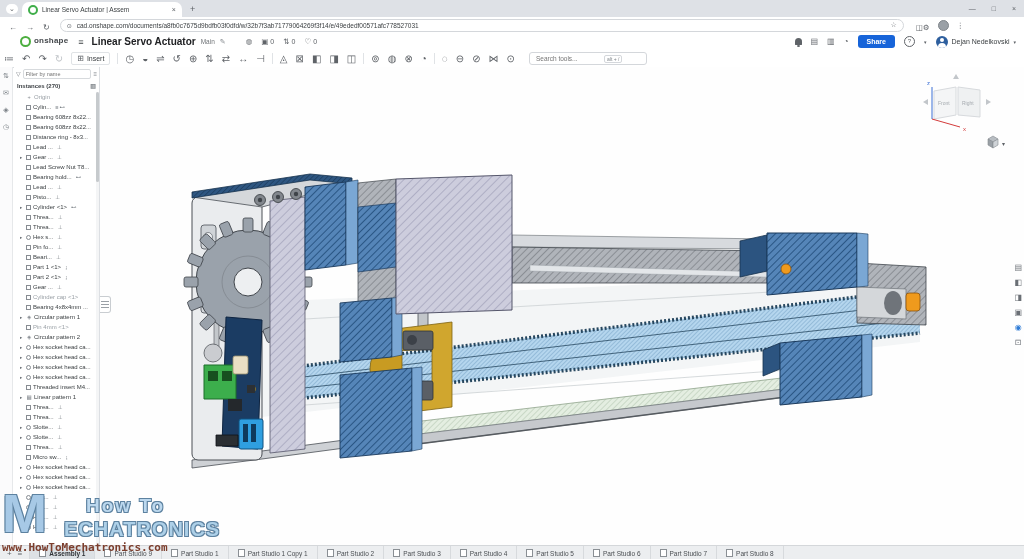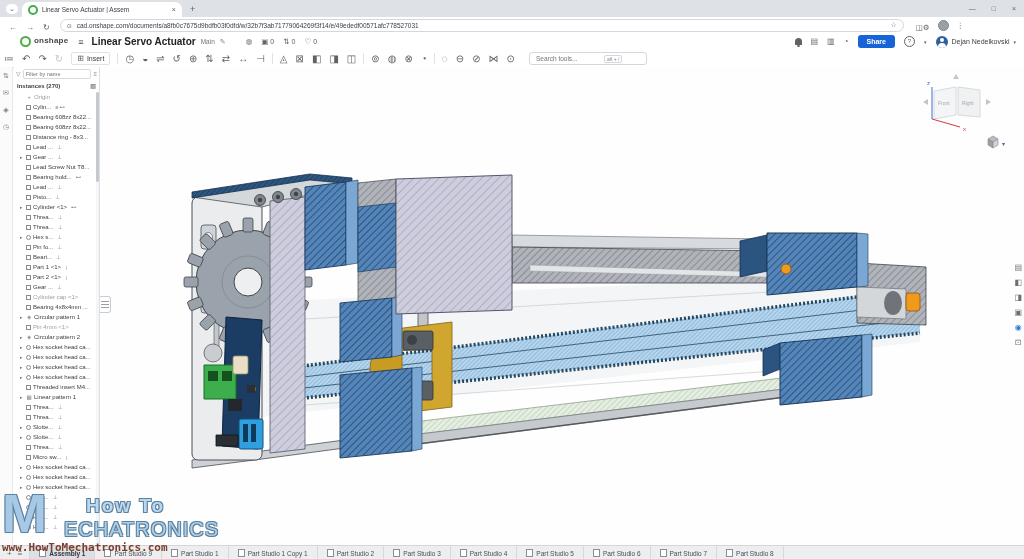--- a/index.html
+++ b/index.html
@@ -95,21 +95,21 @@
   #bb-icons{display:flex;align-items:center;gap:6px;padding:0 7px;border-right:1px solid #d7dadd}
   #bb-icons span{font-size:8px;color:#5f6368}
   .btab{display:flex;align-items:center;gap:3px;padding:0 9px;border-right:1px solid #d7dadd;font-size:6.5px;color:#4a4e52;white-space:nowrap}
   .btab .ps{width:5px;height:6px;border:1px solid #8a8f94;background:#fff}
   .btab.active{background:#dde1e5;font-weight:bold;color:#2f3337}
   
   #watermark{position:absolute;left:0;top:492px;width:310px;height:67px;pointer-events:none;z-index:50}
   .wm-sh{text-shadow:1px 1px 0 #5d82a0,-1px -1px 0 #5d82a0,1px -1px 0 #5d82a0,-1px 1px 0 #5d82a0}
   #wm-m{position:absolute;left:2px;top:-6px;font-size:54px;font-weight:bold;color:#a7c9e6;line-height:1}
   #wm-top{position:absolute;left:86px;top:3px;font-size:19px;font-weight:bold;color:#bcd8ee;letter-spacing:2px}
-  #wm-main{position:absolute;left:64px;top:26px;font-size:20px;font-weight:normal;color:#add0e8;letter-spacing:1px}
+  #wm-main{position:absolute;left:64px;top:26px;font-size:20px;font-weight:bold;color:#add0e8;letter-spacing:1px}
   #wm-url{position:absolute;left:2px;top:49px;font-family:"DejaVu Sans Mono",monospace;font-size:11px;font-weight:bold;color:#7c3e2d}
 </style>
 </head>
 <body>
 
 <div id="app">
 
   <div id="chrome-bar">
     <span class="chr-chevron">⌄</span>
     <div class="chr-tab">

